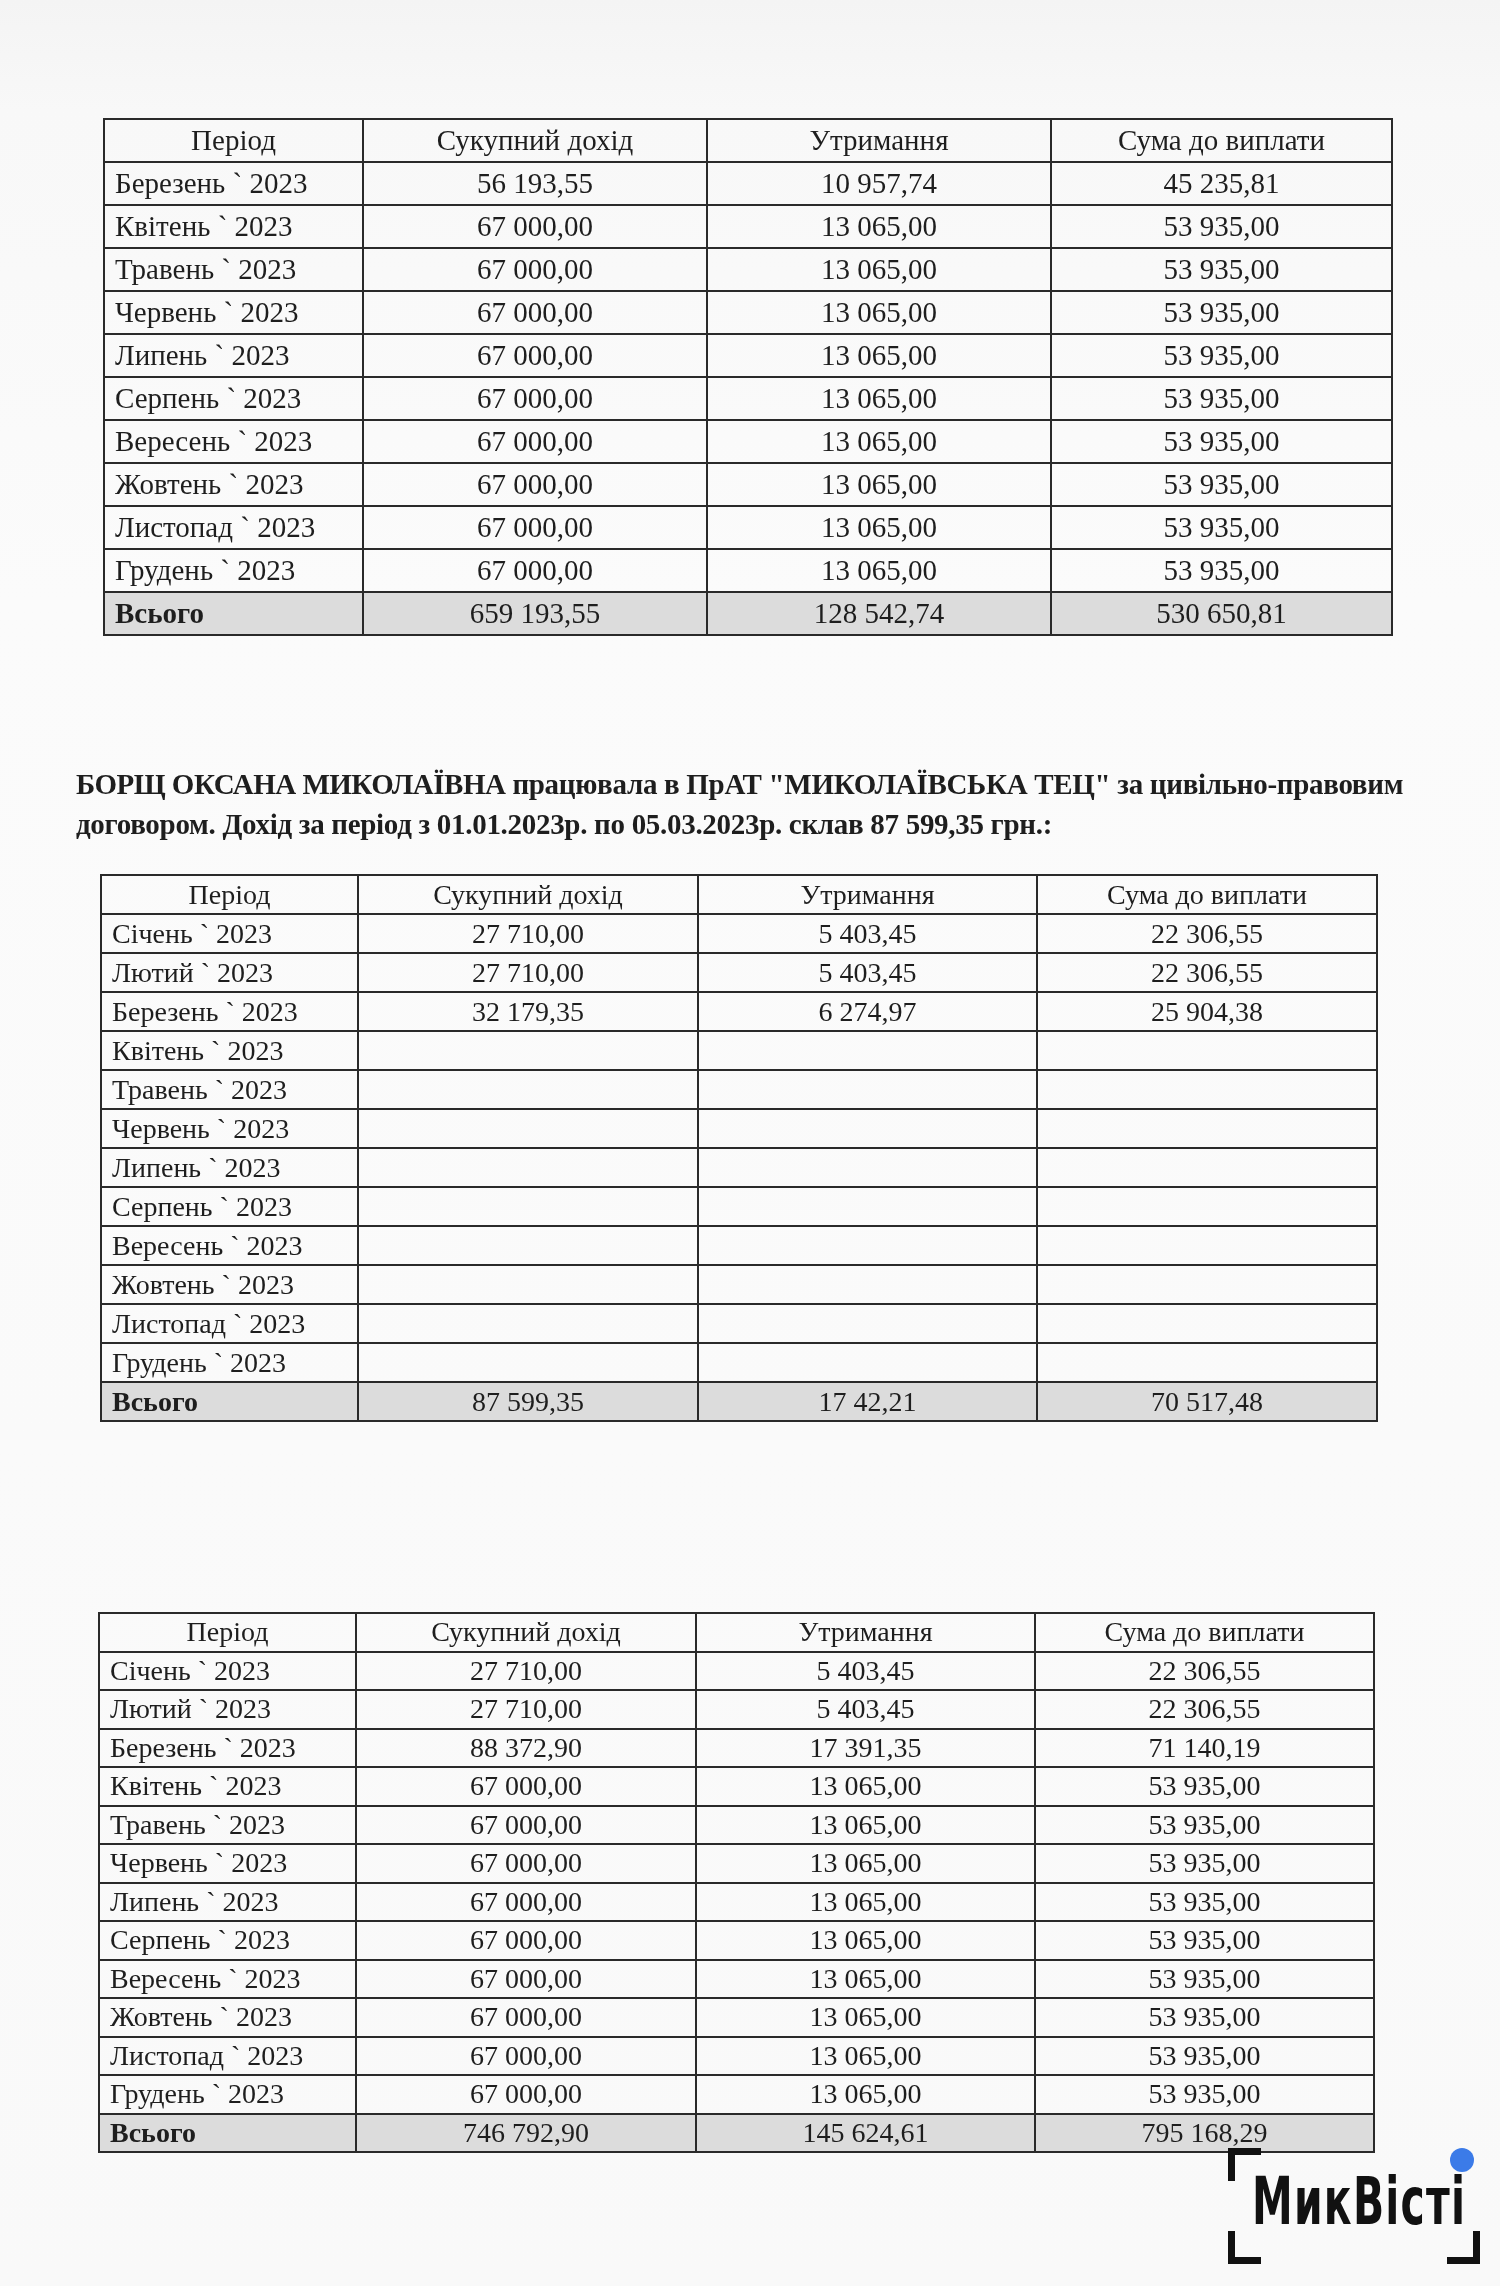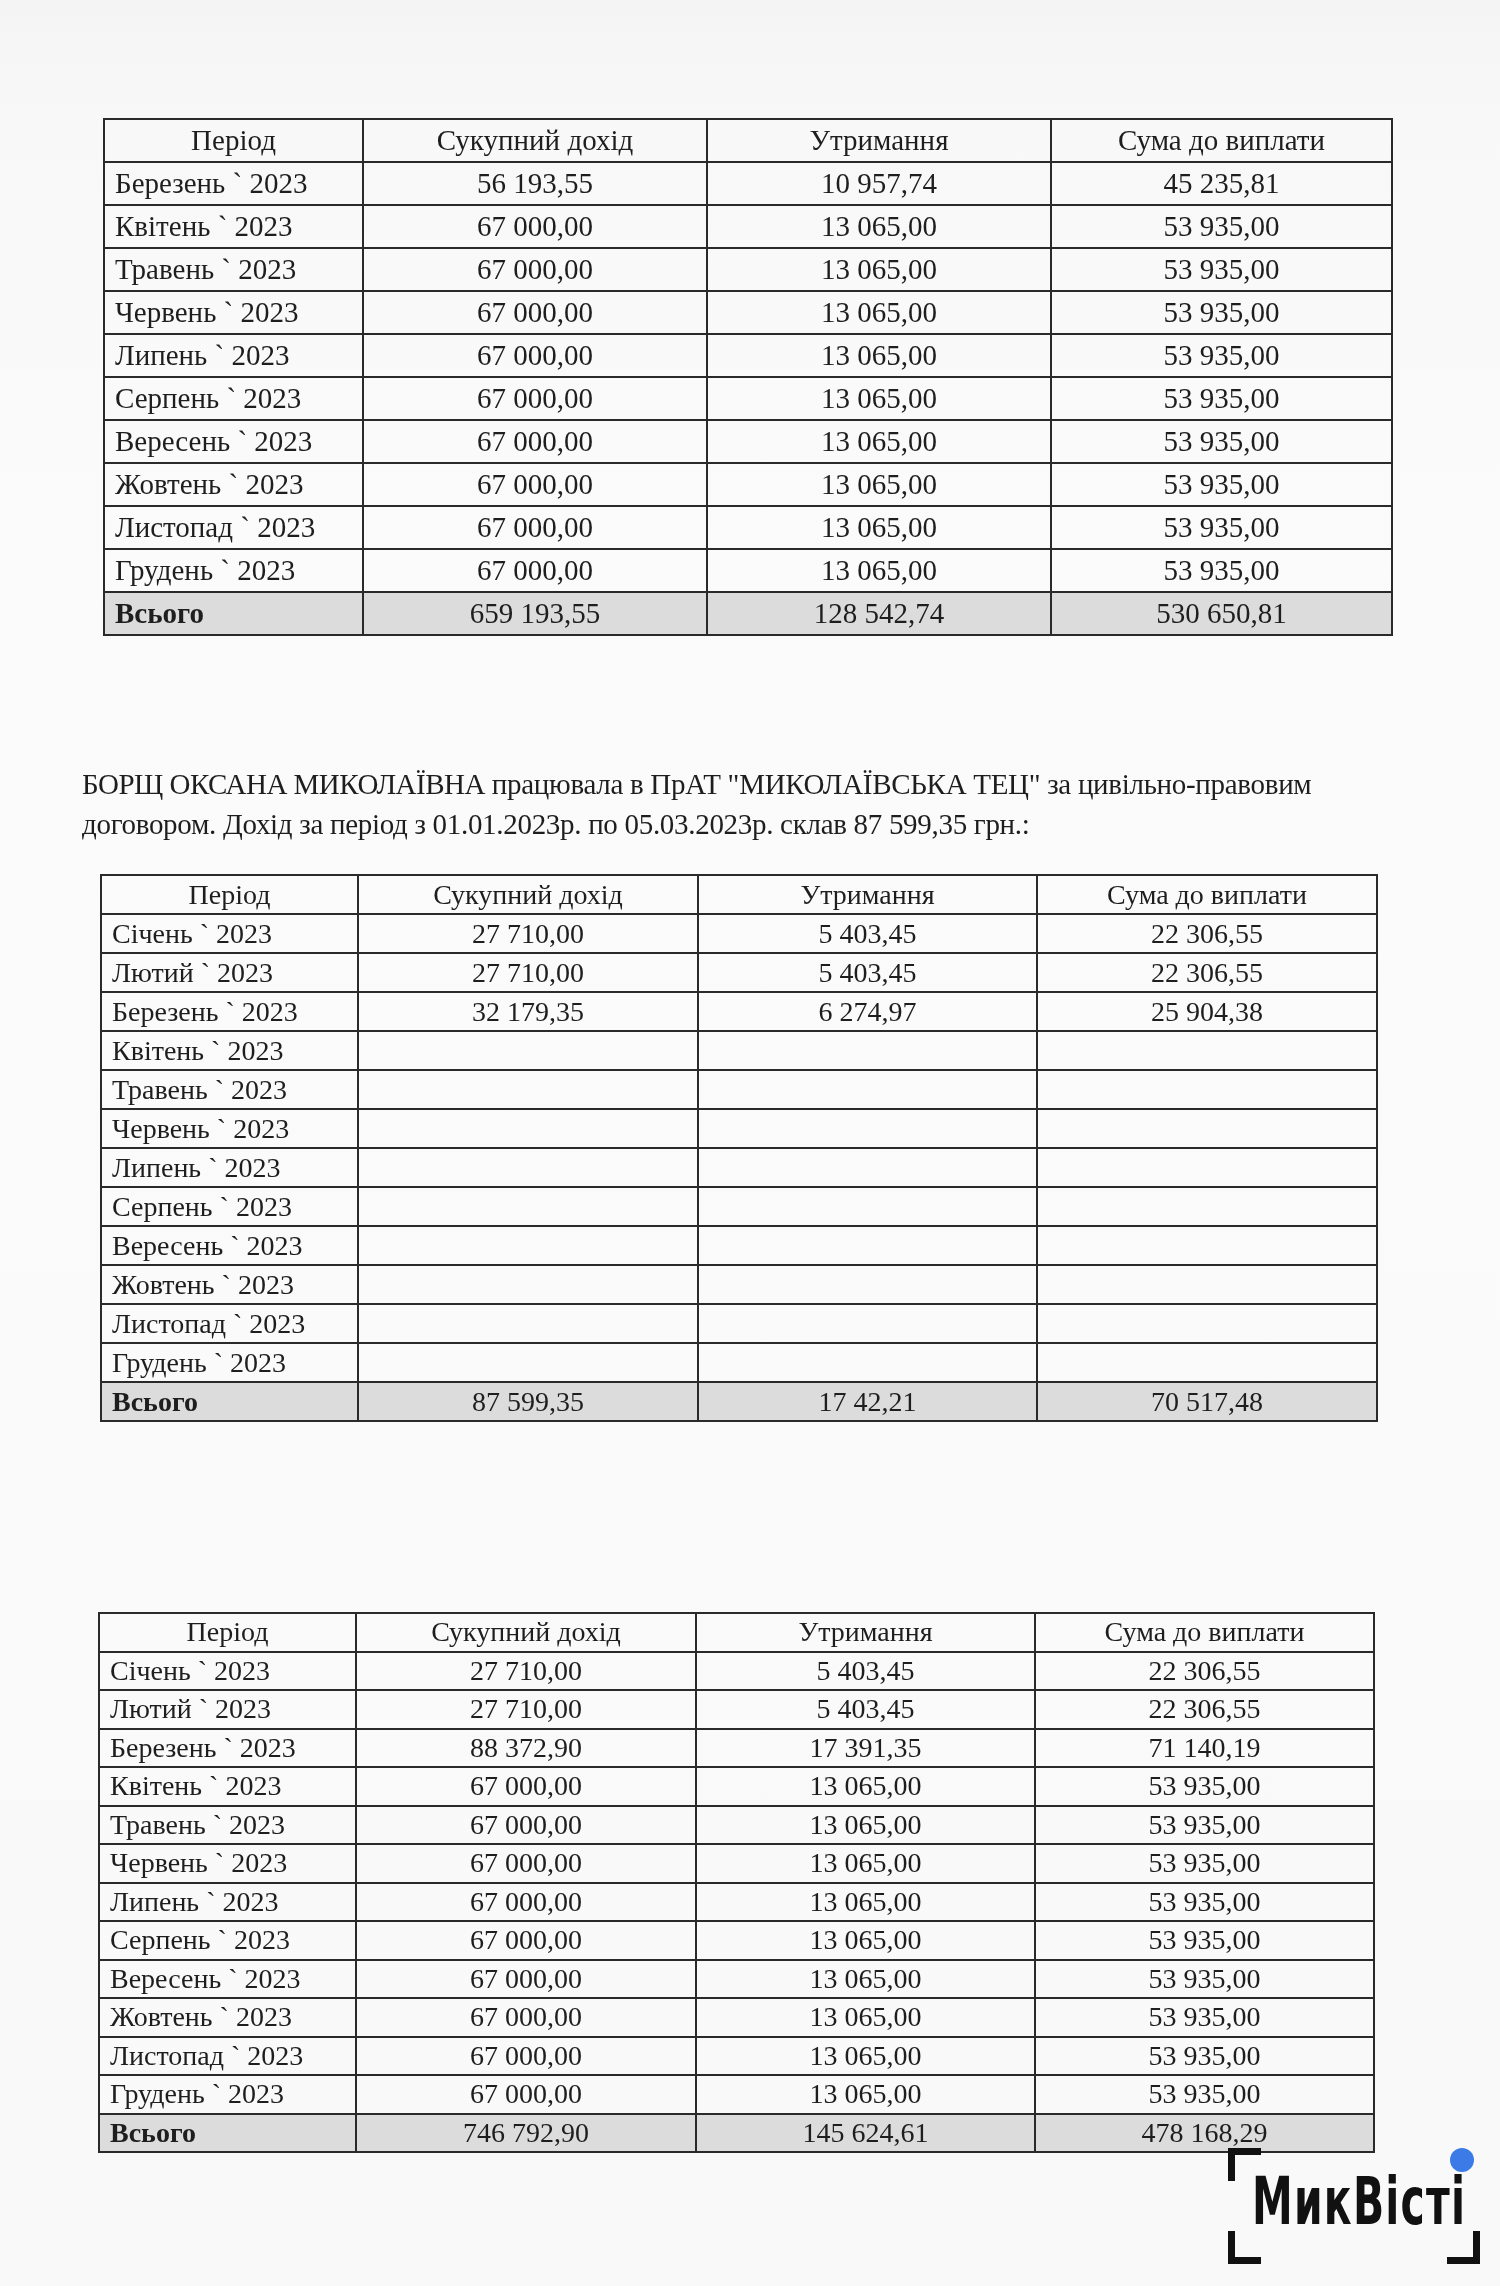--- a/index.html
+++ b/index.html
@@ -69,25 +69,26 @@
     
     #table3 { left: 98px; top: 1612px; width: 1275px; }
     #table3 th, #table3 td { height: 36.5px; font-size: 28px; }
     #table3 col.c1 { width: 257px; }
     #table3 col.c2 { width: 340px; }
     #table3 col.c3 { width: 339px; }
     #table3 col.c4 { width: 339px; }
 
     .para {
       position: absolute;
-      left: 82px;
+      left: 76px;
       width: 1340px;
       font-size: 29px;
       line-height: 40px;
       letter-spacing: -0.3px;
+      font-weight: bold;
     }
     #para1 { top: 764px; }
     #para2 { top: 1463px; }
     .para .name { letter-spacing: -0.5px; }
 
     
     .logo {
       position: absolute;
       left: 1228px;
       top: 2148px;
@@ -401,21 +402,21 @@
         <tr>
           <td class="period">Грудень ` 2023</td>
           <td class="num">67 000,00</td>
           <td class="num">13 065,00</td>
           <td class="num">53 935,00</td>
         </tr>
         <tr class="total">
           <td class="period">Всього</td>
           <td class="num">746 792,90</td>
           <td class="num">145 624,61</td>
-          <td class="num">478 168,29</td>
+          <td class="num">795 168,29</td>
         </tr>
       </tbody>
   </table>
 
   <div class="logo">
     <span class="br tl"></span>
     <span class="br bl"></span>
     <span class="br br-c"></span>
     <span class="dot" style="background: rgb(59, 123, 232);"></span>
     <span class="word">МикВісті</span>

